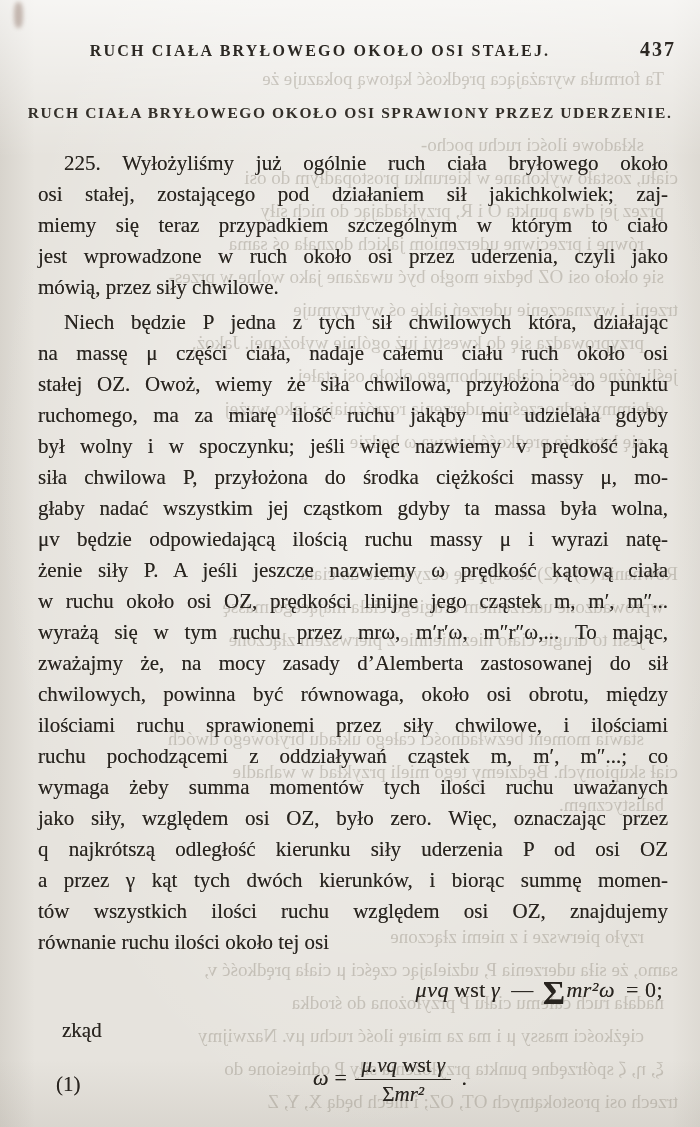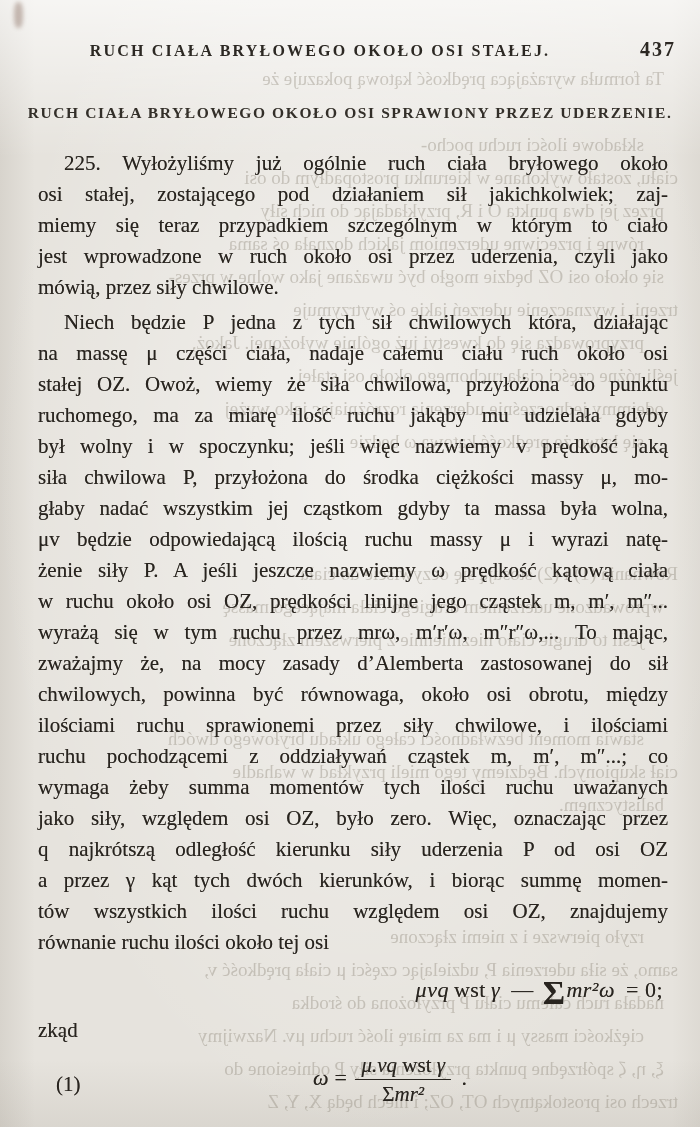--- a/index.html
+++ b/index.html
@@ -63,21 +63,21 @@
     margin-top:12px;text-align:right;font-size:22px;line-height:40px;
     letter-spacing:.5px;
   }
   .display-eq .it, .eq1 .it{font-style:italic;}
   .display-eq .rm{font-style:normal;}
   .display-eq .sp{margin:0 5px;}
   .big-sigma{
     font-size:34px;font-weight:600;vertical-align:-7px;font-style:normal;
     margin:0 1px 0 4px;
   }
-  .zkad{margin-top:2px;font-size:21px;line-height:30px;}
+  .zkad{margin-top:2px;font-size:21px;line-height:30px;margin-left:24px;}
   .eq-row{
     position:relative;margin-top:6px;height:64px;
   }
   .eq-number{
     position:absolute;left:18px;top:18px;font-size:21px;
   }
   .eq1{
     position:absolute;left:50%;top:2px;transform:translateX(-26%);
     font-size:22px;white-space:nowrap;
   }

